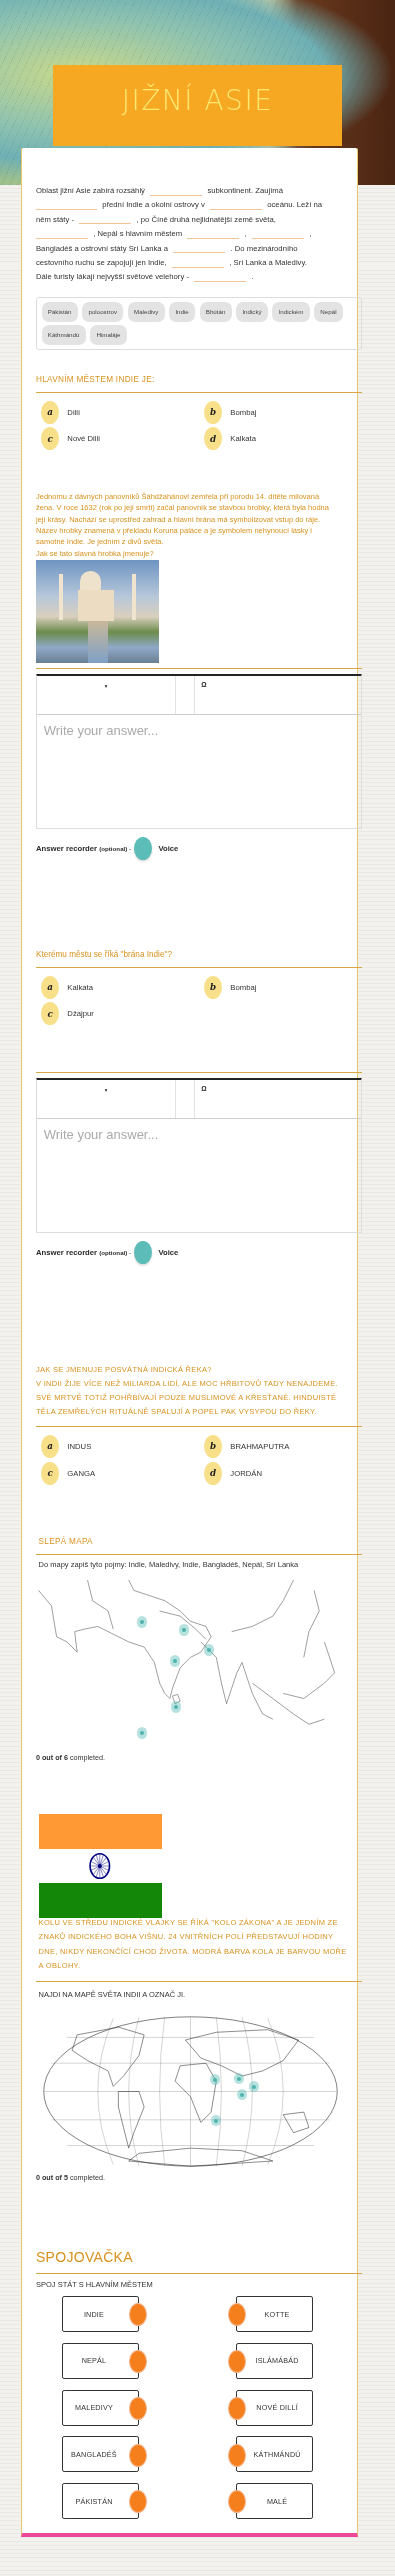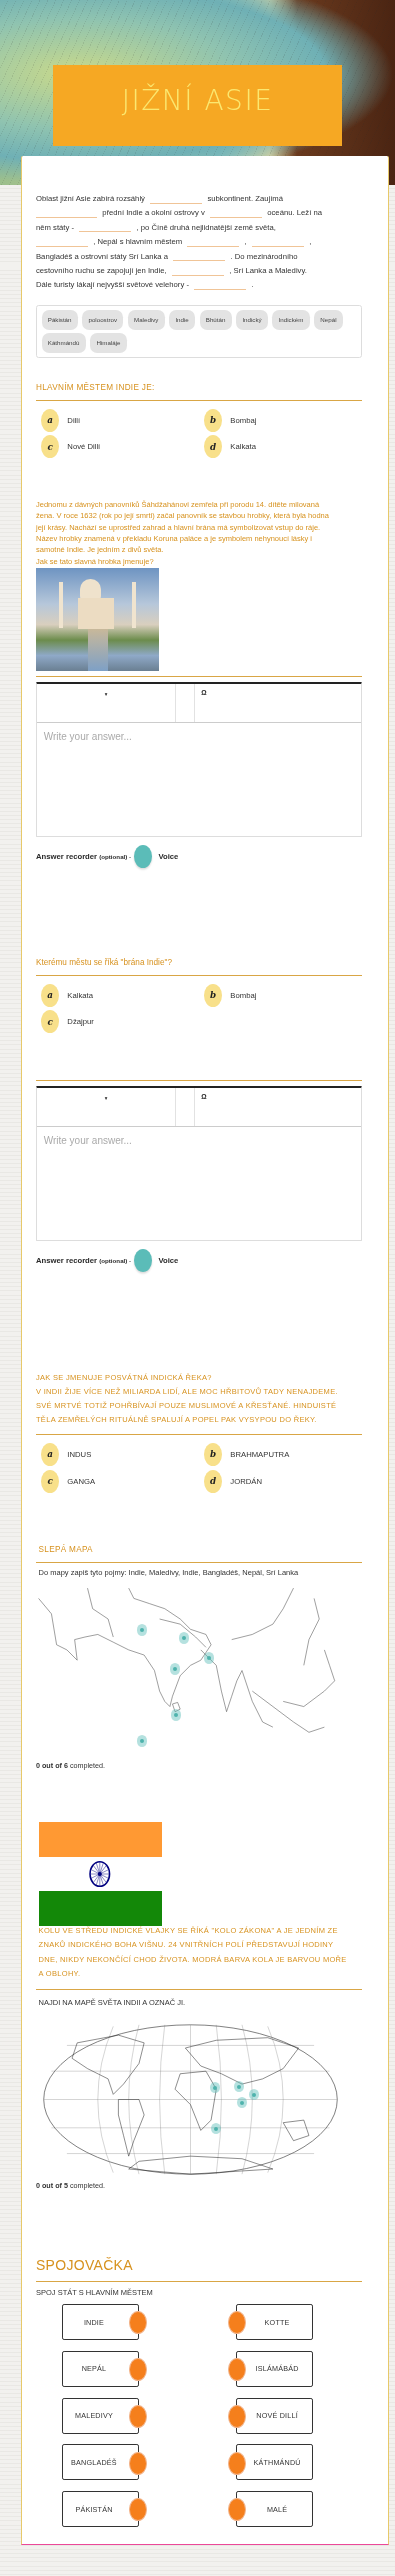--- a/index.html
+++ b/index.html
@@ -27,24 +27,24 @@
     position: absolute; left: 53px; top: 65px; width: 289px; height: 81px;
     background: #f6a823;
     display: flex; align-items: center; justify-content: center;
   }
   .title-banner h1 {
     font-family: "DejaVu Sans", sans-serif; font-weight: 300;
     color: #fbe870; font-size: 28px; letter-spacing: 1.5px; text-transform: uppercase;
     margin-top: -10.3px;
   }
   .card {
-    position: absolute; left: 20.6px; top: 156px; width: 368px; height: 2389px;
+    position: absolute; left: 20.6px; top: 148px; width: 337px; height: 2389px;
     background: #fff;
     border-left: 0.5px solid #e7c96a; border-right: 0.5px solid #e7c96a;
-    border-bottom: 1px solid #ec4899;
+    border-bottom: 4px solid #ec4899;
     border-radius: 2.1px 2.1px 0 0;
   }
   .inner { position: absolute; left: 14.4px; width: 326px; }
   .hand {
     font-family: Liberation Sans, sans-serif; color: #d7921f; font-weight: 300;
   }
   .hand-caps { text-transform: uppercase; letter-spacing: 0.3px; }
   .sep { height: 0.5px; background: #d9a645; width: 326px; }
   
   .fib { font-size: 7.7px; line-height: 14.4px; color: #333; }
@@ -62,21 +62,21 @@
     width: 18px; height: 23px; border-radius: 50%; background: #f8e08a;
     display: flex; align-items: center; justify-content: center;
     font-family: "DejaVu Serif", serif; font-style: italic; font-weight: bold; font-size: 8.8px; color: #222;
   }
   .mc-label { margin-left: 8.2px; font-size: 7.7px; color: #333; }
   .editor { border: 0.5px solid #ddd; border-top: 2.6px solid #222; border-radius: 1px; }
   .toolbar { height: 39px; display: flex; border-bottom: 1px solid #ccc; }
   .tb-dd { width: 139px; border-right: 0.5px solid #e2e2e2; display: flex; justify-content: center; padding-top: 7.2px; font-size: 5.2px; color: #222; }
   .tb-empty { width: 19px; border-right: 0.5px solid #e2e2e2; }
   .tb-omega { padding: 5.2px 6.2px; font-size: 6.7px; font-weight: bold; color: #222; }
-  .answer { height: 113px; padding: 8.2px 6.7px; font-size: 10px; color: #aaa; }
+  .answer { height: 113px; padding: 8.2px 6.7px; font-size: 13px; color: #aaa; }
   .recorder { display: flex; align-items: center; margin-top: 8.2px; font-size: 7.7px; font-weight: bold; color: #2a2a2a; }
   .recorder small { font-size: 6.2px; font-weight: bold; margin-left: 2.1px; }
   .rec-btn { width: 18px; height: 23px; border-radius: 50%; background: #5bbcb8; margin: 0 6.2px 0 3.1px; box-shadow: 0 1.5px 2.1px rgba(0,0,0,0.15); }
   .map-box { position: relative; background: #fff; }
   .hotspot { position: absolute; width: 10.3px; height: 11.3px; border-radius: 50%; background: rgba(91,188,184,0.45); }
   .hotspot::after { content: ""; position: absolute; left: 3.1px; top: 3.6px; width: 4.1px; height: 4.1px; border-radius: 50%; background: #4eb3ad; }
   .completed { font-size: 7.2px; color: #333; }
   .completed b { font-weight: bold; }
   .flag { width: 123px; height: 103px; position: relative; }
   .flag .o { height: 35px; background: #ff9933; }

